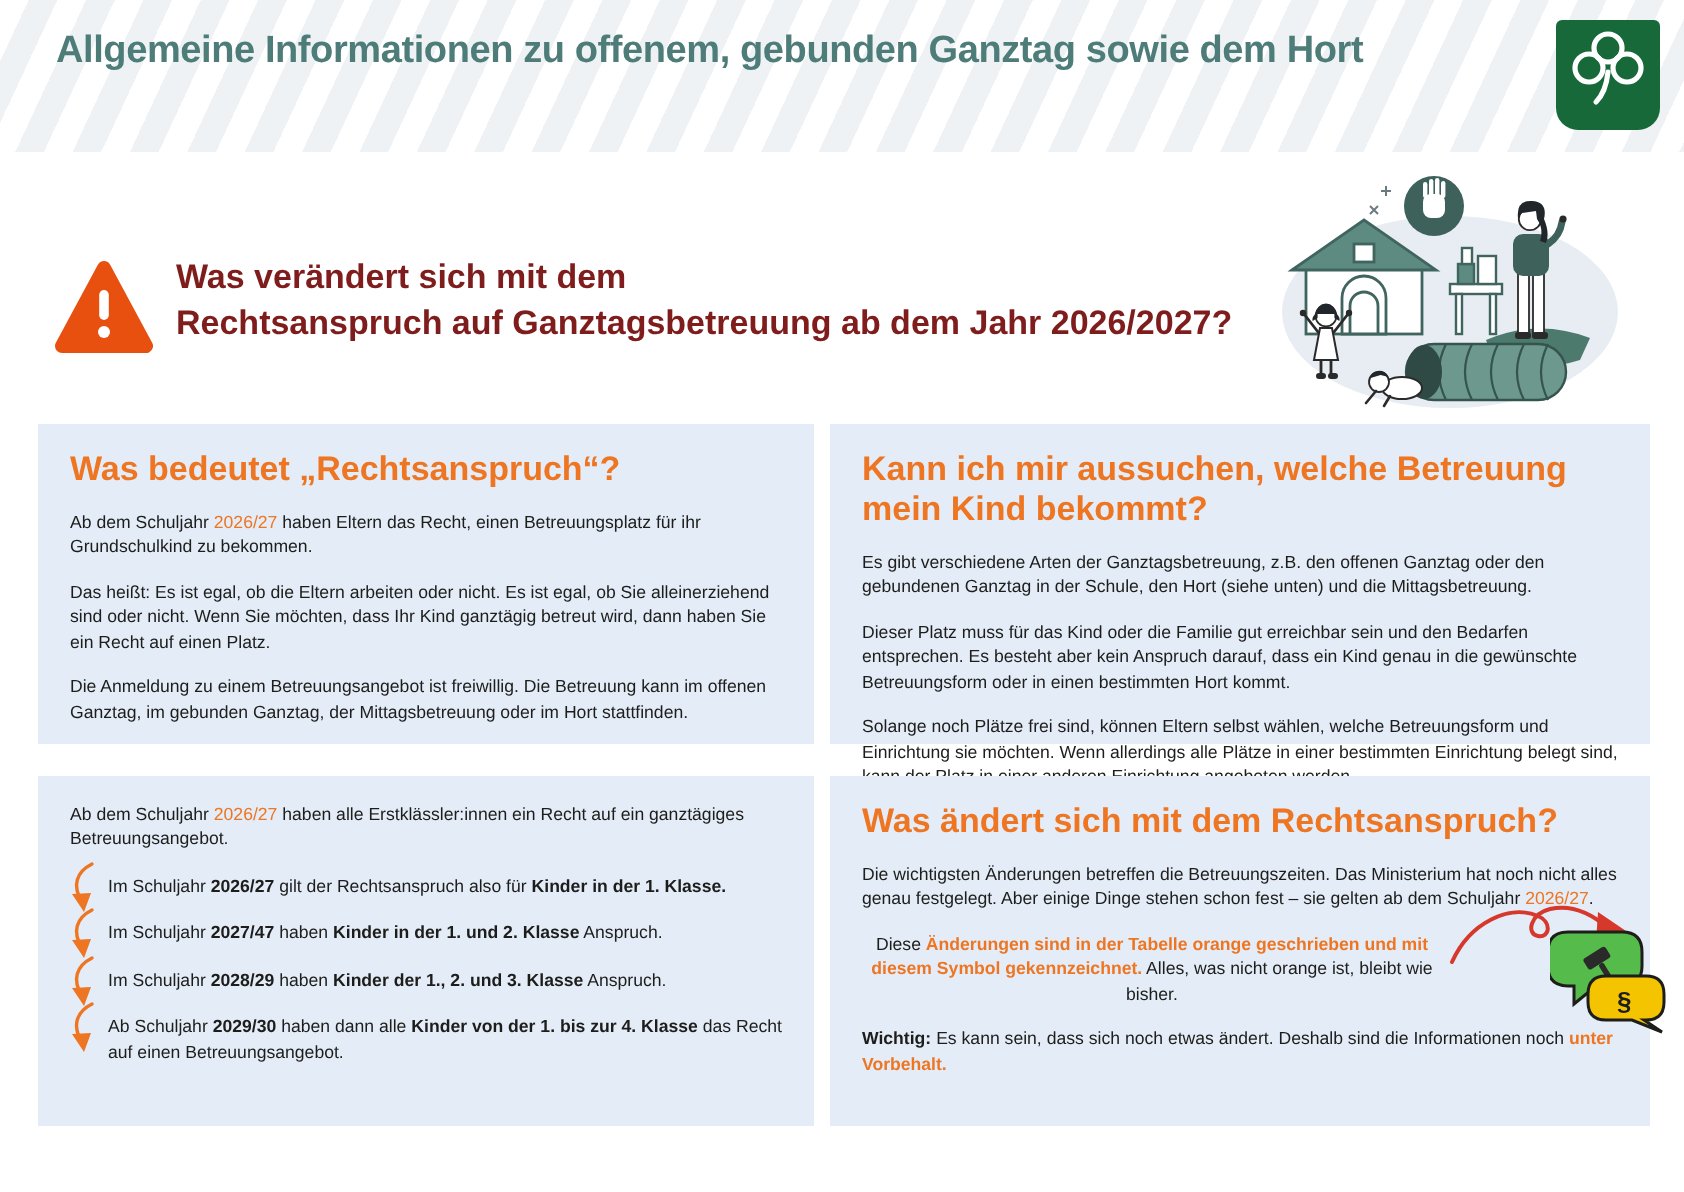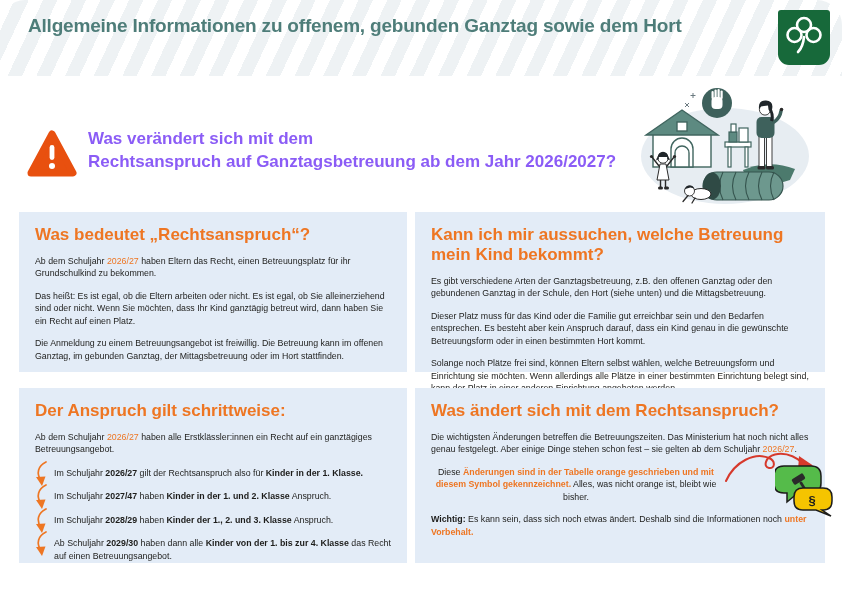--- a/index.html
+++ b/index.html
@@ -1,30 +1,30 @@
 <!DOCTYPE html>
 <html><head>
 <meta charset="utf-8">
 <style>
   html,body{margin:0;padding:0;background:#fff;}
   #page{position:relative;width:842px;height:596px;background:#ffffff;overflow:hidden;
-        font-family:"Liberation Sans",sans-serif;color:#1d1d1b;border-radius:25px;}
+        font-family:"Liberation Sans",sans-serif;color:#1d1d1b;}
 
   
   .header{position:absolute;left:0;top:0;width:842px;height:76px;
           background:repeating-linear-gradient(115deg,#ffffff 0 13px,#eef2f4 13px 26px);}
   .header-title{position:absolute;left:28px;top:13px;font-size:19px;font-weight:bold;
                 color:#4e7d79;line-height:25px;letter-spacing:-0.2px;}
   .logo{position:absolute;left:778px;top:10px;width:52px;height:55px;background:#17693a;
         border-radius:3px 3px 11px 11px;display:flex;align-items:center;justify-content:center;}
 
   
   .warn-tri{position:absolute;left:27px;top:130px;}
   .warn-head{position:absolute;left:88px;top:127px;font-size:17px;font-weight:bold;
-             color:#8b5cf6;line-height:23px;}
+             color:#7f1d1d;line-height:23px;}
 
   
   .illu{position:absolute;left:633px;top:84px;}
 
   
   .panel{position:absolute;background:#e3ecf7;box-sizing:border-box;padding:13px 16px;}
   #panel-1{left:19px;top:212px;width:388px;height:160px;}
   #panel-2{left:415px;top:212px;width:410px;height:160px;}
   #panel-3{left:19px;top:388px;width:388px;height:175px;}
   #panel-4{left:415px;top:388px;width:410px;height:175px;}
@@ -164,21 +164,20 @@
   </section>
 
   <section class="panel" id="panel-2">
     <h2>Kann ich mir aussuchen, welche Betreuung mein Kind bekommt?</h2>
     <p>Es gibt verschiedene Arten der Ganztagsbetreuung, z.B. den offenen Ganztag oder den gebundenen Ganztag in der Schule, den Hort (siehe unten) und die Mittagsbetreuung.</p>
     <p>Dieser Platz muss für das Kind oder die Familie gut erreichbar sein und den Bedarfen entsprechen. Es besteht aber kein Anspruch darauf, dass ein Kind genau in die gewünschte Betreuungsform oder in einen bestimmten Hort kommt.</p>
     <p>Solange noch Plätze frei sind, können Eltern selbst wählen, welche Betreuungsform und Einrichtung sie möchten. Wenn allerdings alle Plätze in einer bestimmten Einrichtung belegt sind, kann der Platz in einer anderen Einrichtung angeboten werden.</p>
   </section>
 
   <section class="panel" id="panel-3">
-    <h2>Der Anspruch gilt schrittweise:</h2>
     <p class="intro"><span>Ab dem Schuljahr </span><span class="orange">2026/27</span><span> haben alle Erstklässler:innen ein Recht auf ein ganztägiges Betreuungsangebot.</span></p>
 
     <div class="step">
       <span class="step-arrow">
         <svg width="14" height="28" viewBox="0 0 14 28">
             <path d="M12 2 C4 6 2 13 7 21" stroke="#ee7623" stroke-width="1.7" fill="none" stroke-linecap="round"></path>
             <polygon points="2,17 8,26 11.5,16.5" fill="#ee7623"></polygon>
           </svg>
       </span>
       <span>Im Schuljahr </span><b>2026/27</b><span> gilt der Rechtsanspruch also für </span><b>Kinder in der 1. Klasse.</b><span></span>

